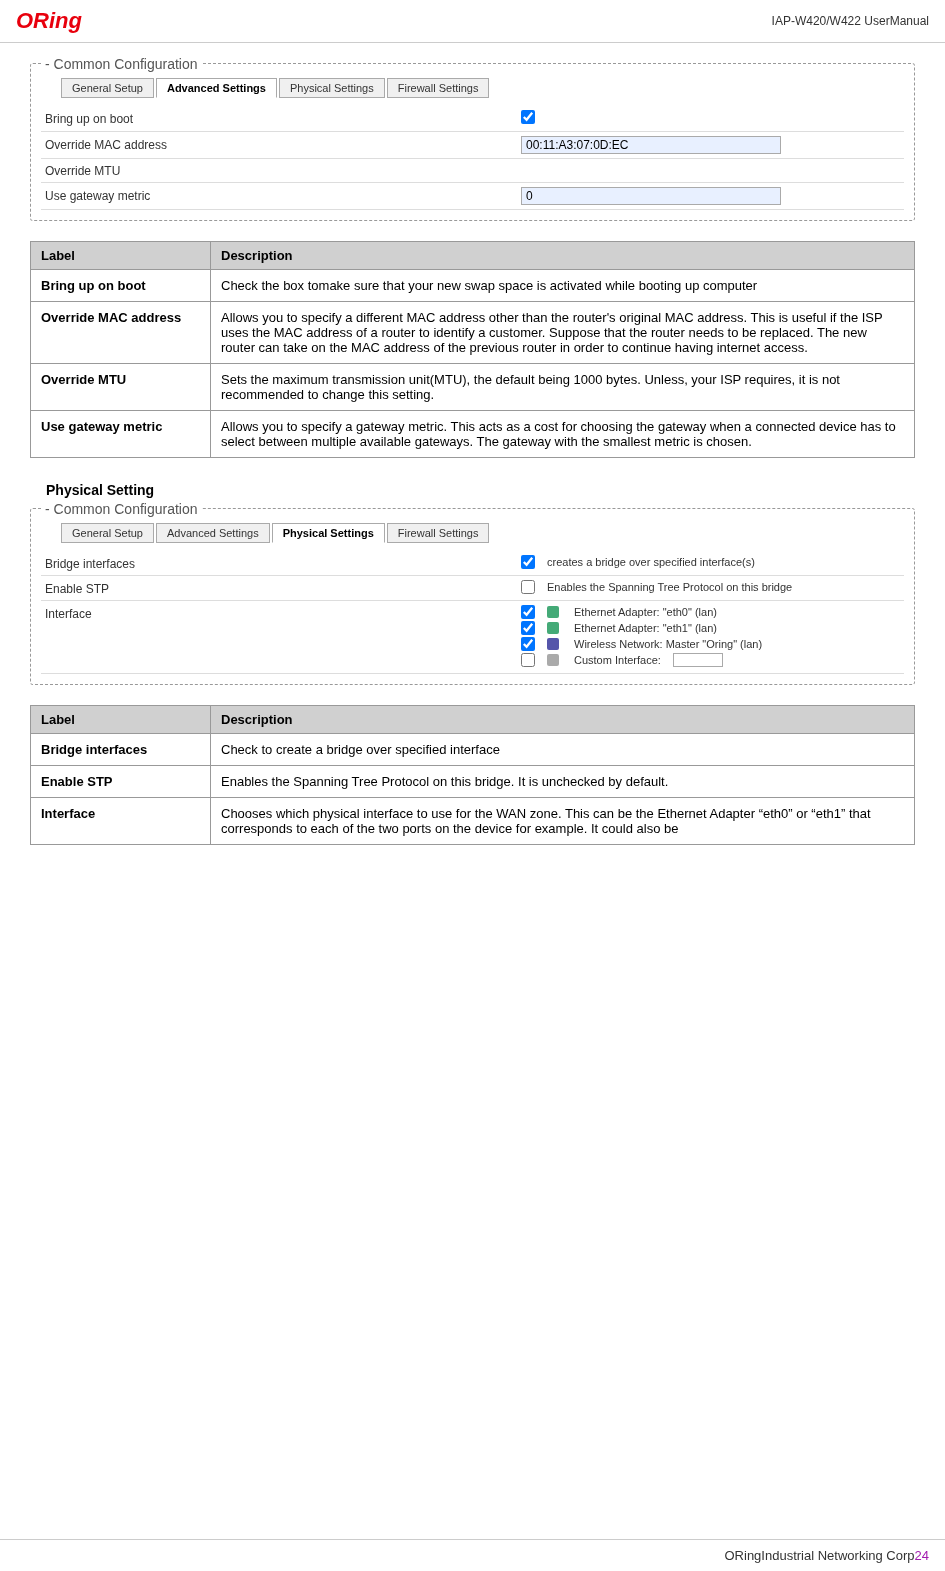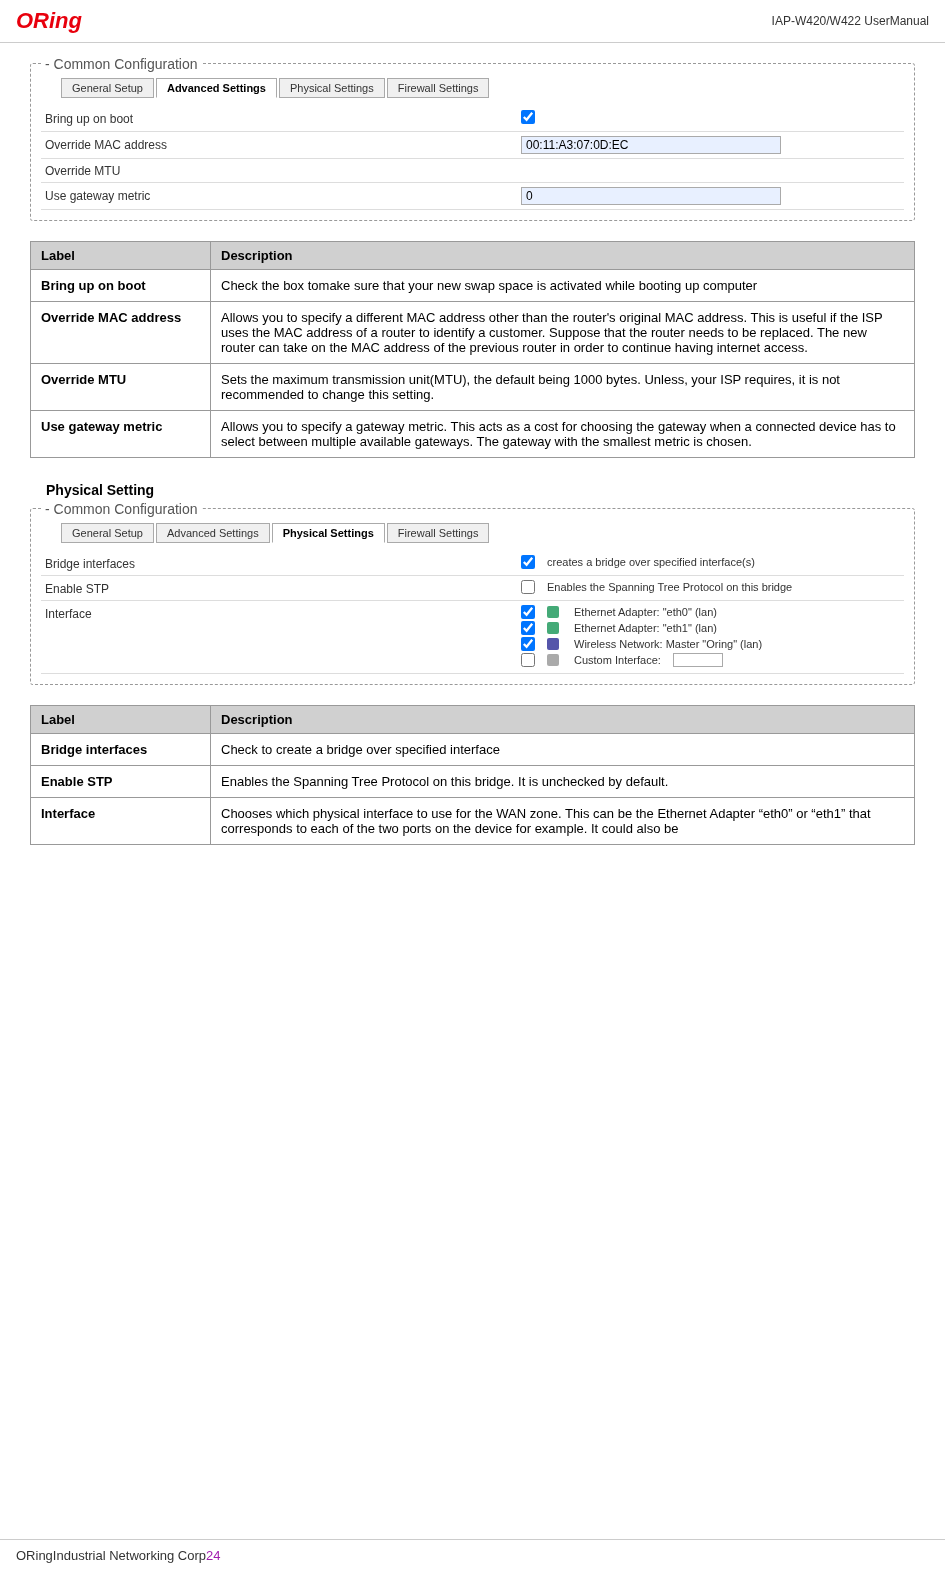--- a/index.html
+++ b/index.html
@@ -171,21 +171,21 @@
       margin-bottom: 2px;
     }
     .phys-value .check-line span {
       font-size: 11px;
       color: #333;
     }
 
     
     .footer {
       display: flex;
-      justify-content: flex-start;
+      justify-content: flex-end;
       align-items: center;
       padding: 8px 16px;
       border-top: 1px solid #ccc;
       position: absolute;
       bottom: 0;
       left: 0;
       right: 0;
       background: #fff;
     }
     .footer-left {

